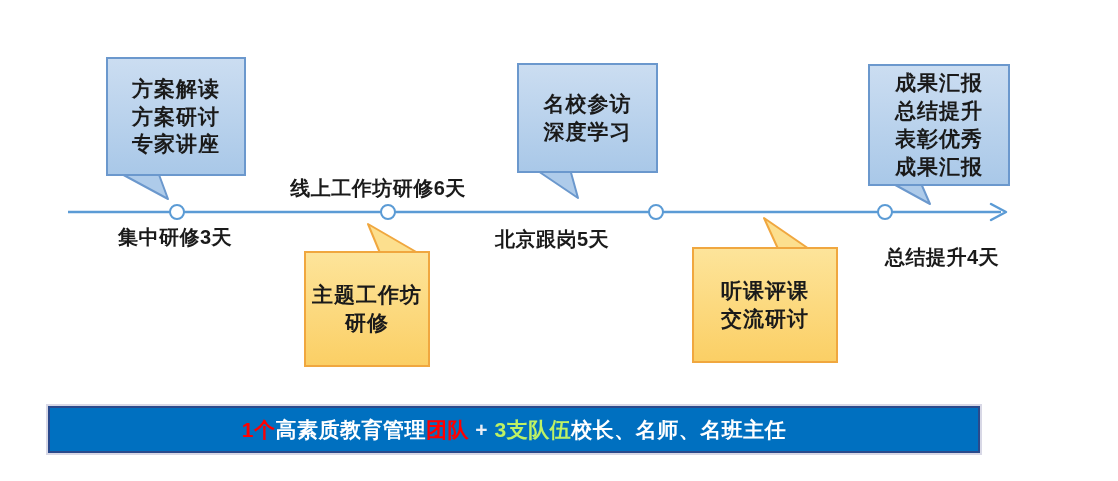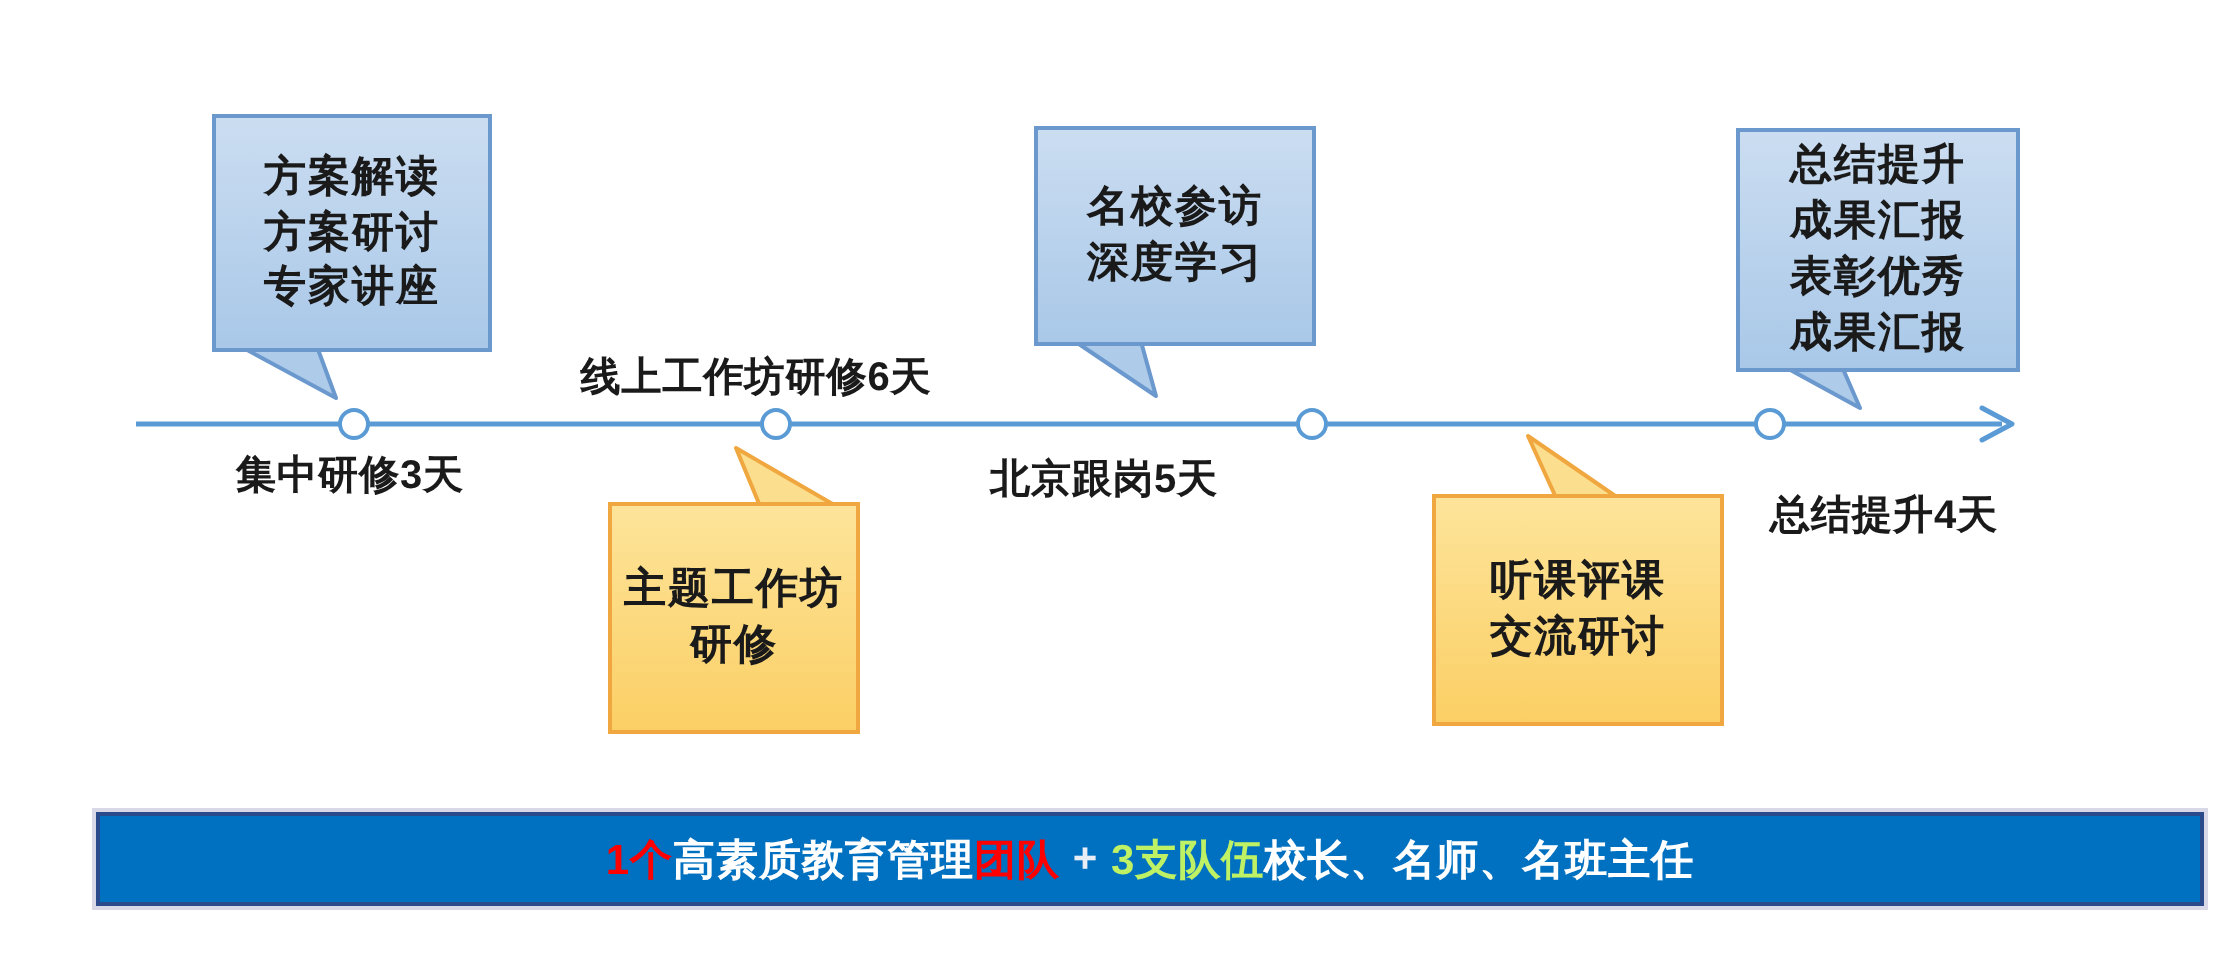--- a/index.html
+++ b/index.html
@@ -33,21 +33,21 @@
     border:2px solid #f0a73f;
   }
   .tl-label{
     position:absolute;
     transform:translateX(-50%);
     font-size:20px;font-weight:bold;white-space:nowrap;
     letter-spacing:0.5px;
   }
   .banner{
     position:absolute;
-    left:48px;top:406px;width:1054px;height:47px;
+    left:48px;top:406px;width:932px;height:47px;
     background:#0070c0;
     border:2px solid #2a4a8c;
     box-shadow:0 0 0 2px #d8d8e6;
     box-sizing:border-box;
     display:flex;justify-content:center;align-items:center;
     font-size:21px;font-weight:bold;white-space:nowrap;
     letter-spacing:0.5px;
   }
   .banner span{display:inline-block;}
 </style>
@@ -82,28 +82,28 @@
   <div class="callout co-orange" style="left:304px;top:251px;width:126px;height:116px;">
     <div>主题工作坊</div>
     <div>研修</div>
   </div>
 
   <div class="callout co-blue" style="left:517px;top:63px;width:141px;height:110px;">
     <div>名校参访</div>
     <div>深度学习</div>
   </div>
 
-  <div class="callout co-orange" style="left:692px;top:247px;width:146px;height:116px;margin-left:24px;">
+  <div class="callout co-orange" style="left:692px;top:247px;width:146px;height:116px;">
     <div>听课评课</div>
     <div>交流研讨</div>
   </div>
 
   <div class="callout co-blue" style="left:868px;top:64px;width:142px;height:122px;">
+    <div>成果汇报</div>
     <div>总结提升</div>
-    <div>成果汇报</div>
     <div>表彰优秀</div>
     <div>成果汇报</div>
   </div>
 
   <div class="tl-label" style="left:175px;top:224px;">集中研修3天</div>
   <div class="tl-label" style="left:378px;top:175px;">线上工作坊研修6天</div>
   <div class="tl-label" style="left:552px;top:226px;">北京跟岗5天</div>
   <div class="tl-label" style="left:942px;top:244px;">总结提升4天</div>
 
   <div class="banner">

